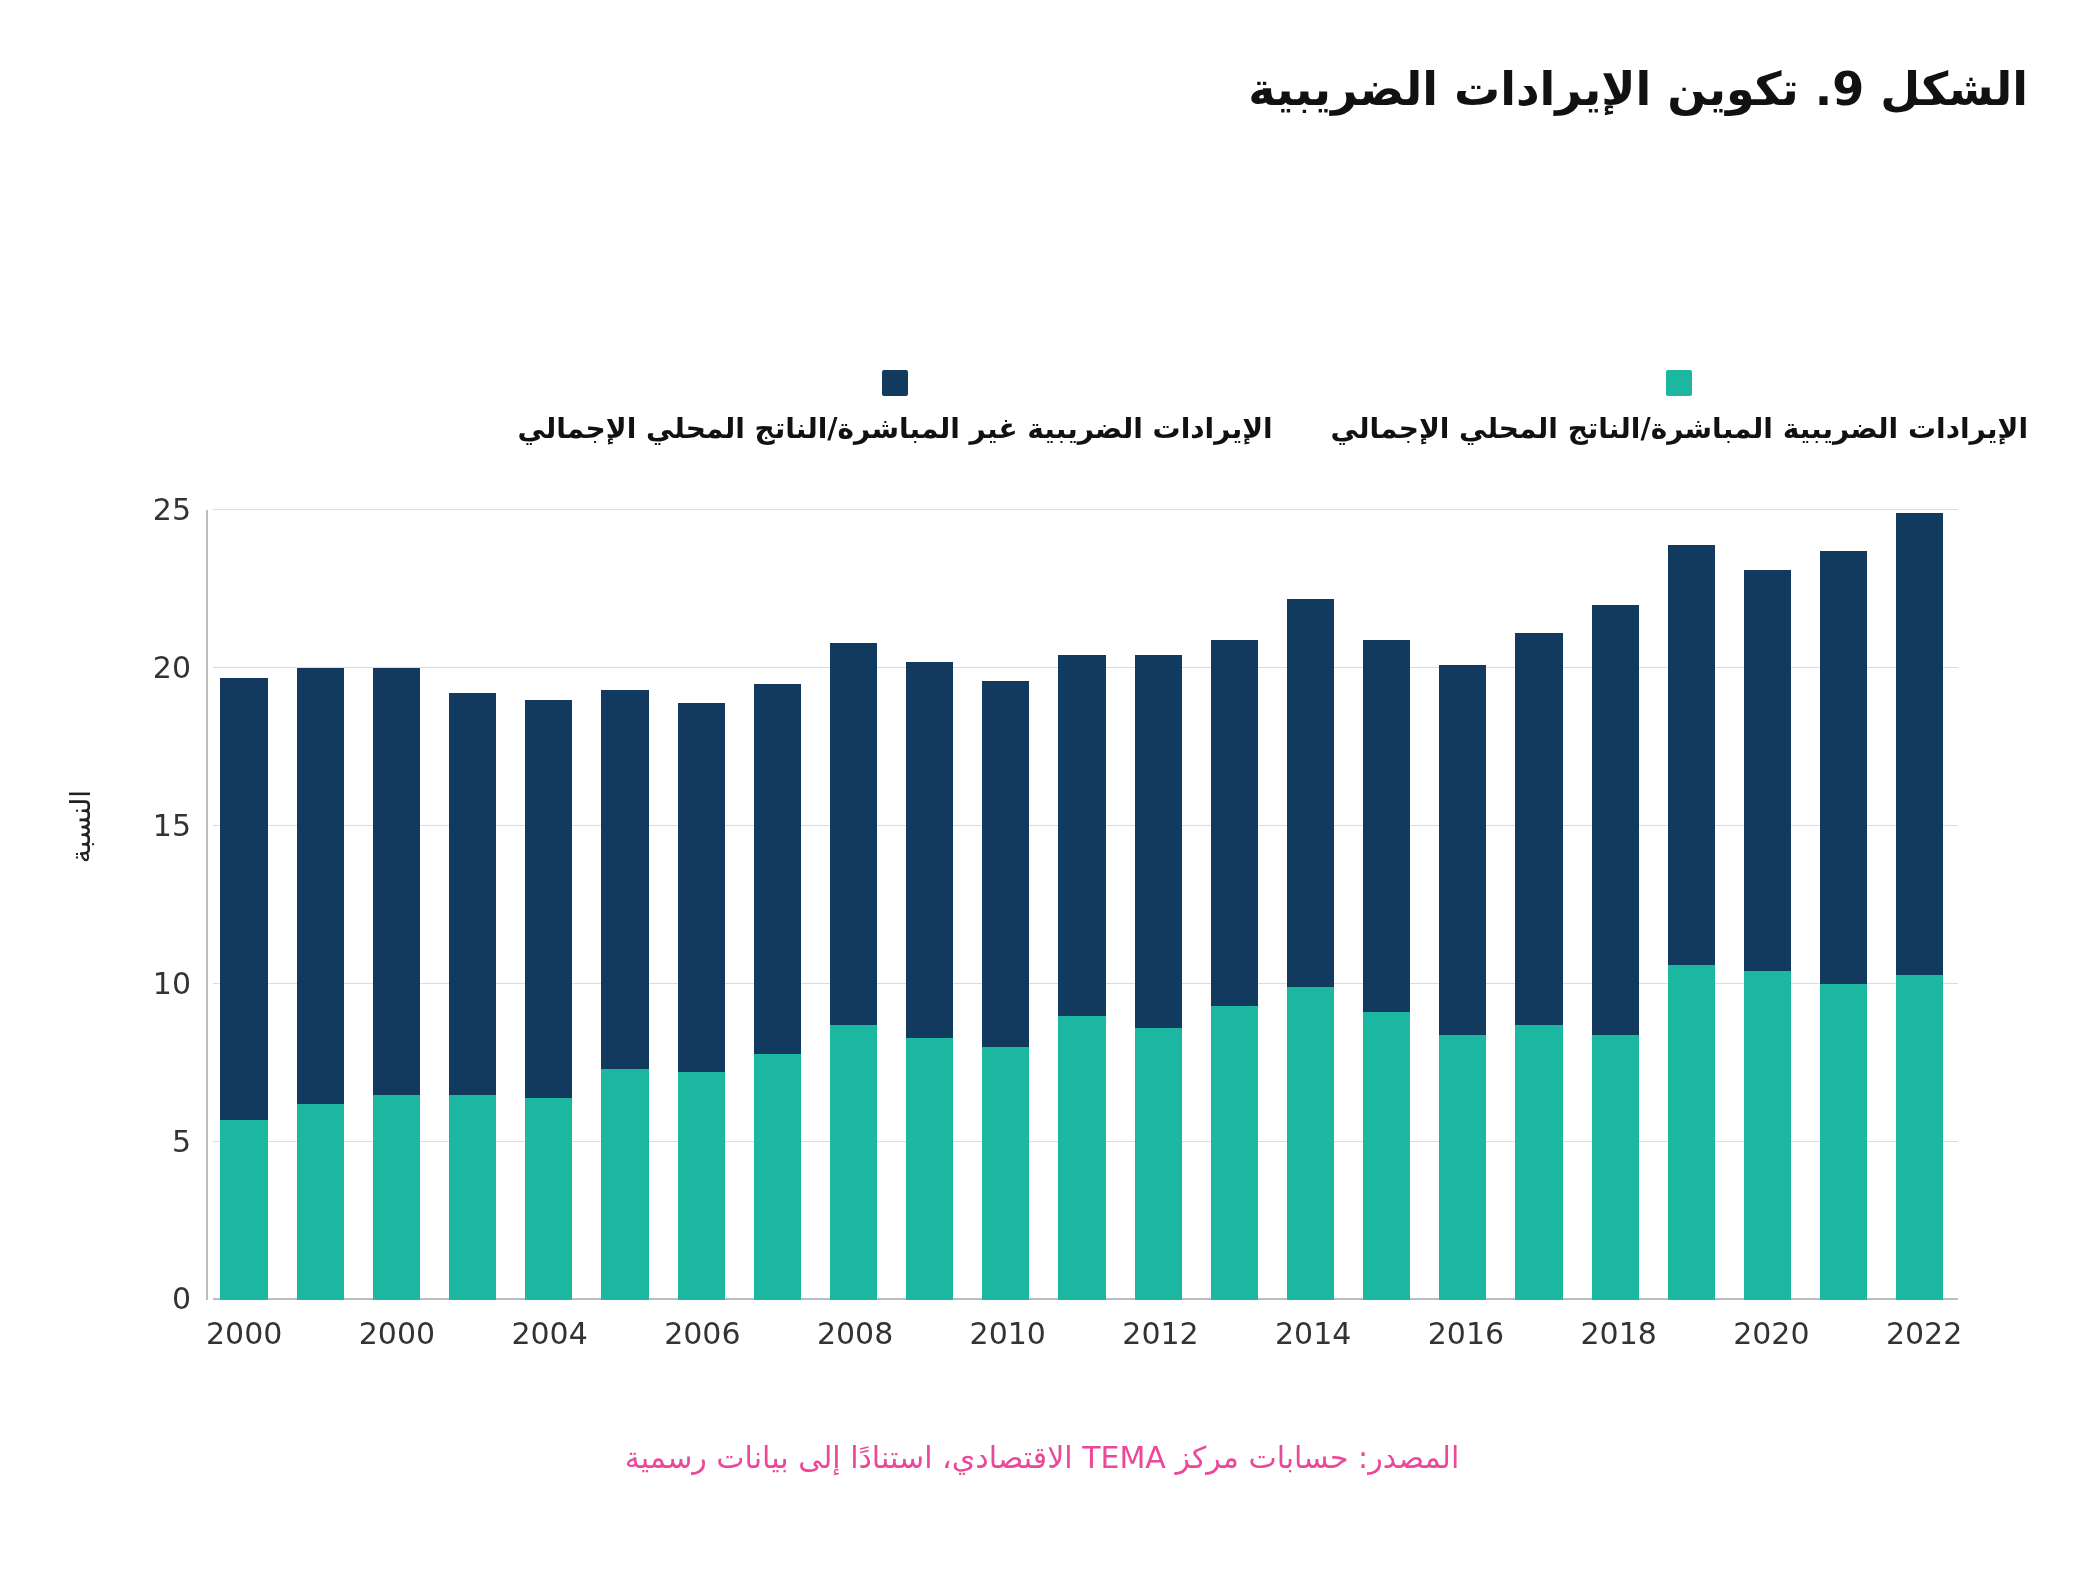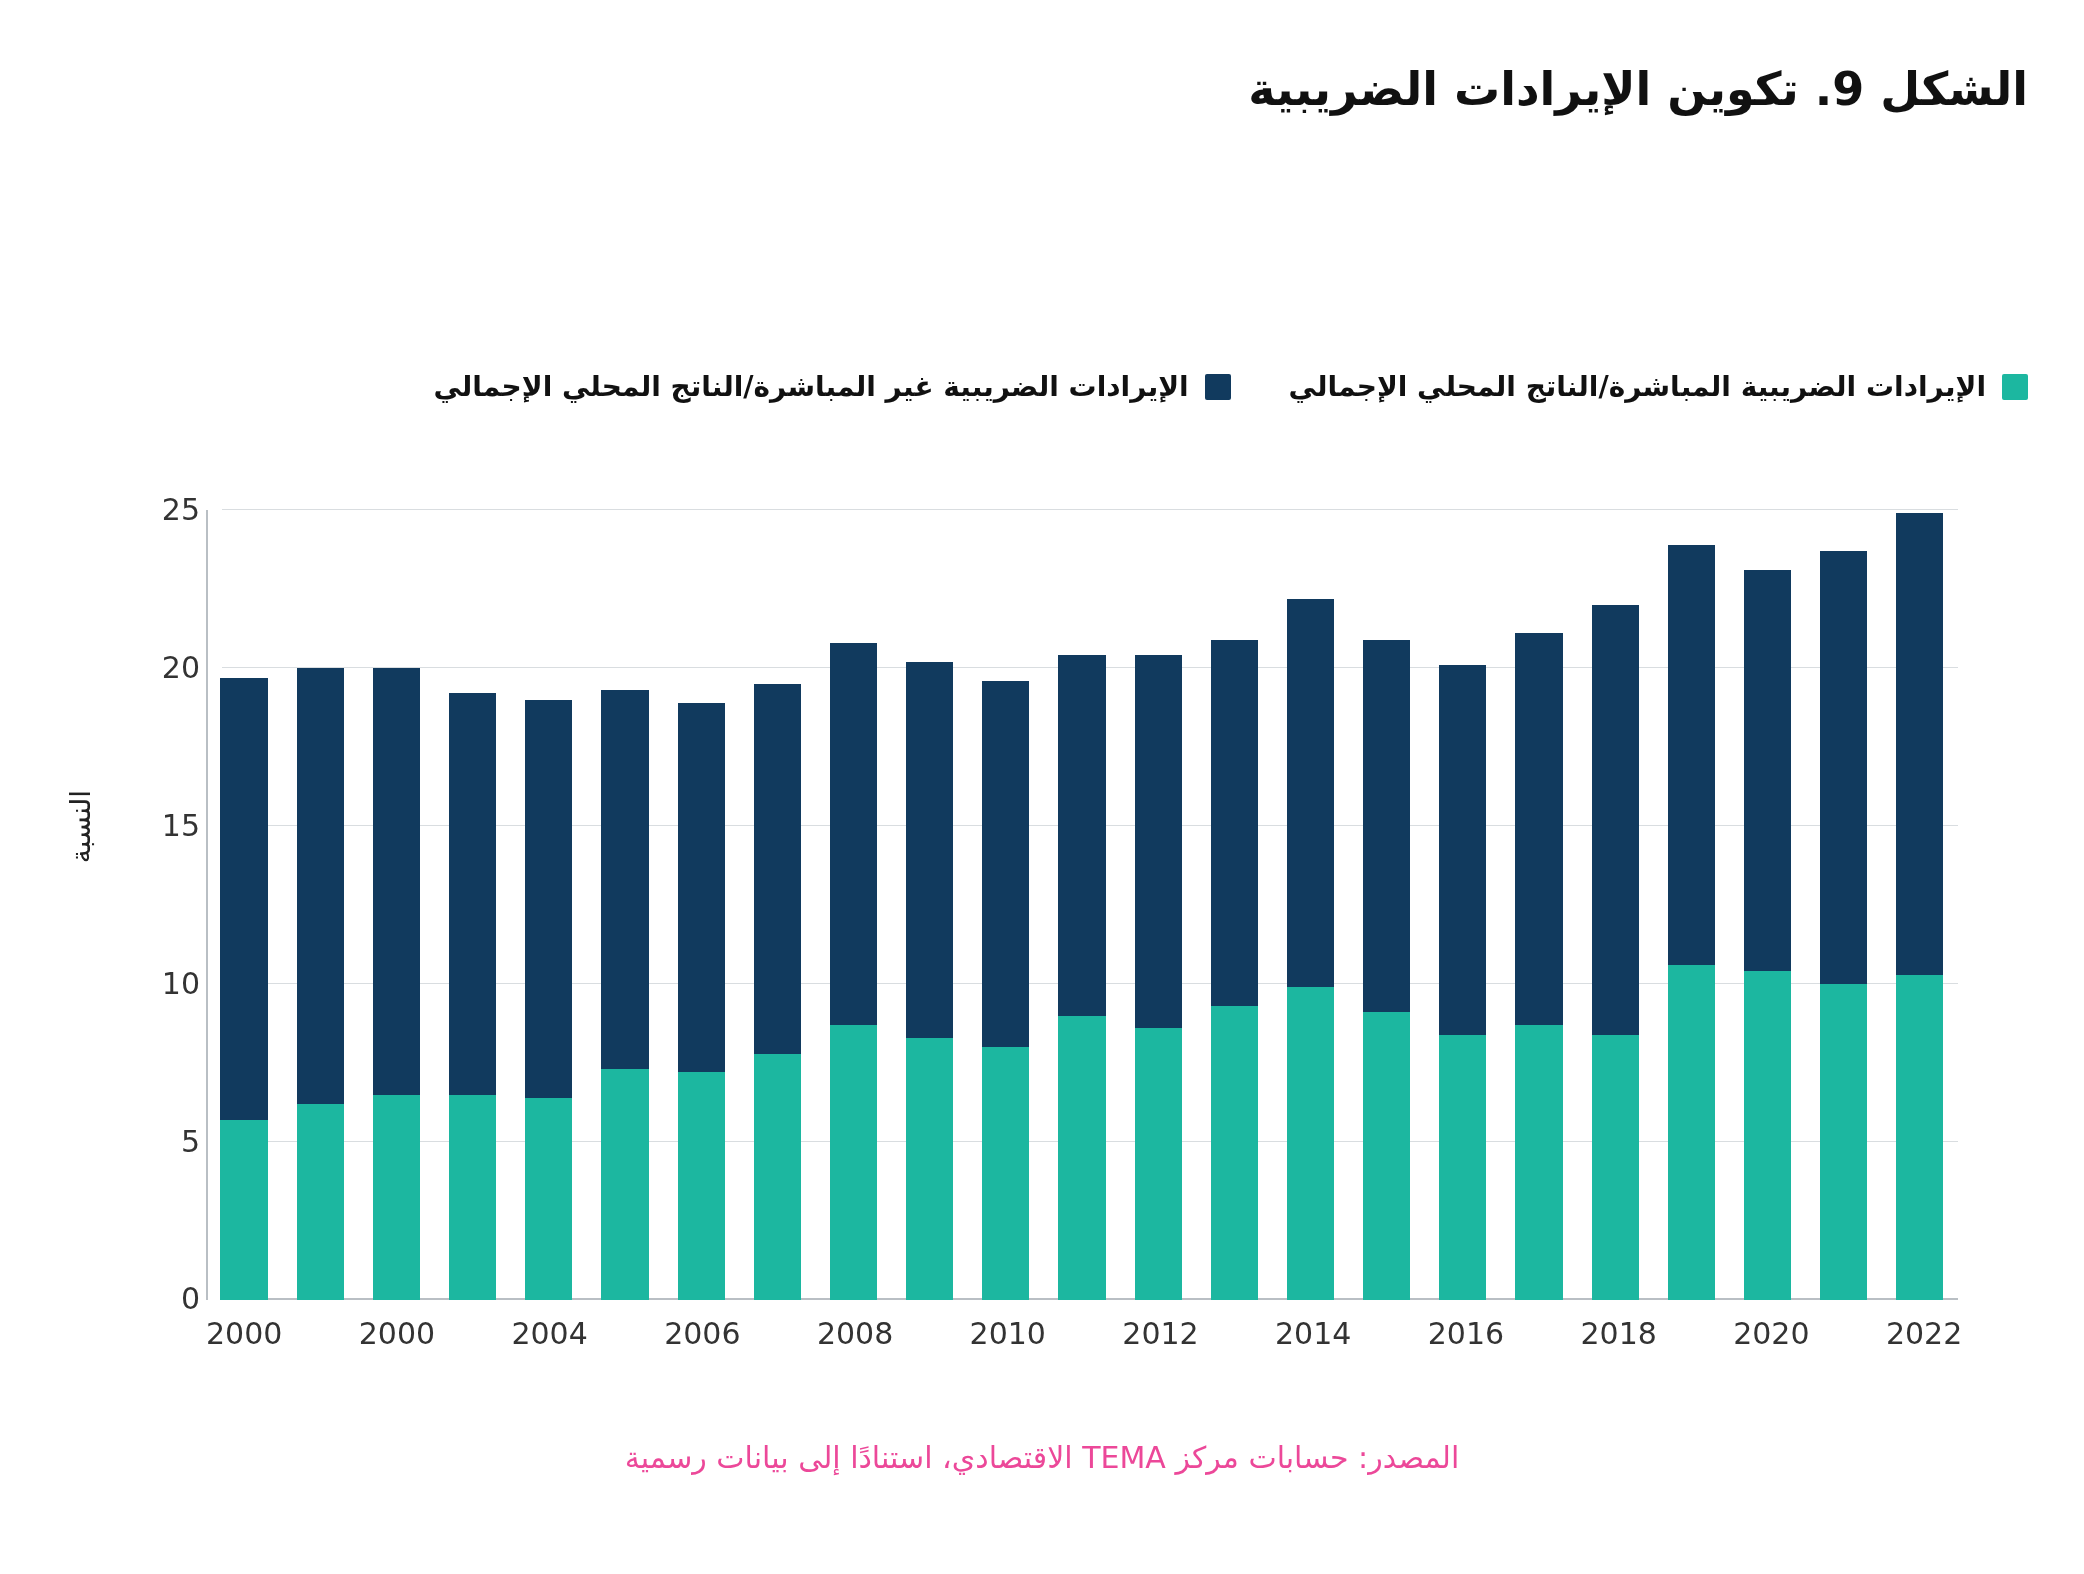--- a/index.html
+++ b/index.html
@@ -59,21 +59,21 @@
     left: 56px;
     display: flex;
     flex-direction: row;
     justify-content: flex-start;
     align-items: center;
     gap: 58px;
     direction: rtl;
   }
   .legend-item {
     display: flex;
-    flex-direction: row;
+    flex-direction: column;
     align-items: center;
     gap: 16px;
   }
   .legend-swatch {
     width: 26px;
     height: 26px;
     flex: 0 0 auto;
     border-radius: 2px;
   }
   .legend-label {
@@ -108,21 +108,21 @@
   .plot {
     position: absolute;
     left: 150px;
     right: 70px;
     top: 20px;
     height: 790px;
   }
 
   .grid-line {
     position: absolute;
-    left: 16px;
+    left: 7px;
     right: 0;
     height: 1px;
     background: #d9dde0;
   }
   .grid-line.base {
     background: #b9bfc4;
     height: 2px;
   }
 
   .y-tick-label {

